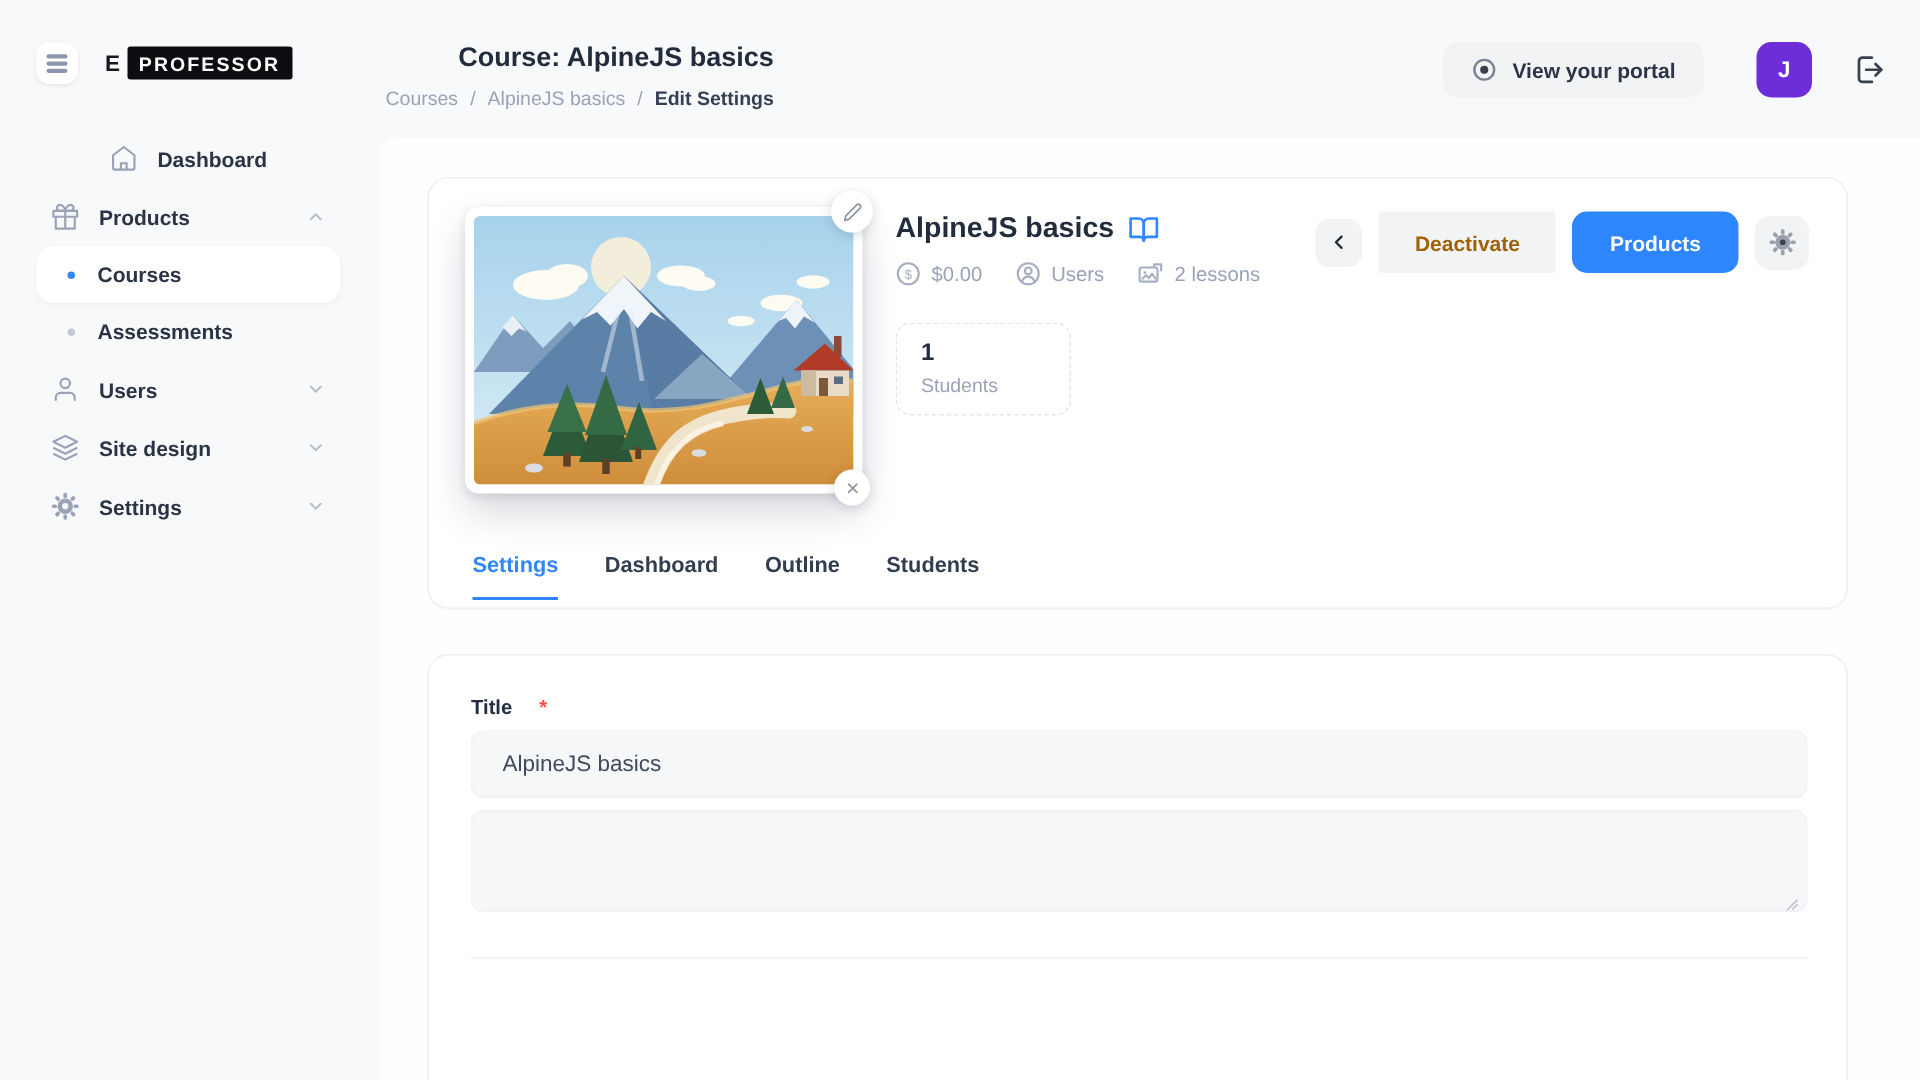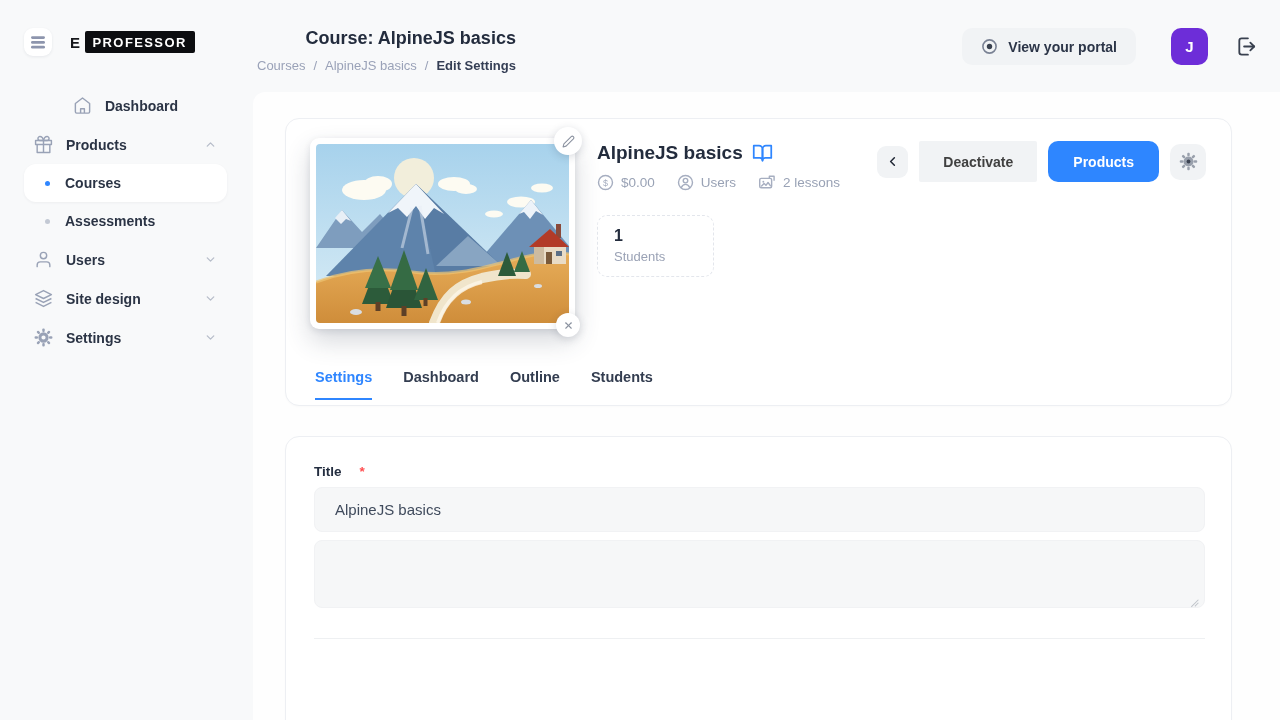--- a/index.html
+++ b/index.html
@@ -73,21 +73,21 @@
   .meta-item svg { color:#a6aec0; }
   .students-box { margin-top:24px; width:117px; border:1.5px dashed #e3e6ec; border-radius:10px;
     padding:11px 16px 12px; }
   .students-num { font-size:16px; font-weight:700; color:#232c3d; }
   .students-cap { font-size:13px; color:#9aa2b5; margin-top:4px; }
 
   .actions { position:absolute; top:22px; right:25px; display:flex; align-items:center; gap:11px; }
   .btn-back { width:31px; height:32px; border:none; border-radius:9px; background:#f1f3f5;
     display:flex; align-items:center; justify-content:center; cursor:pointer; color:#1f2634; }
   .btn-ghost { height:41px; padding:0 24px; border:none; border-radius:2px; background:#f1f3f5;
-    font-family:inherit; font-size:14px; font-weight:600; color:#404040; cursor:pointer; }
+    font-family:inherit; font-size:14px; font-weight:600; color:#a16207; cursor:pointer; }
   .btn-primary { height:41px; padding:0 25px; border:none; border-radius:10px; background:#2e86ff;
     font-family:inherit; font-size:14px; font-weight:600; color:#fff; cursor:pointer; }
   .btn-gear { width:36px; height:36px; border:none; border-radius:10px; background:#f1f3f5;
     display:flex; align-items:center; justify-content:center; cursor:pointer; }
 
   .tabs { display:flex; gap:31px; margin-top:40px; padding-left:5px; }
   .tab { font-size:14.5px; font-weight:700; color:#333d50; padding-bottom:13px;
     border-bottom:2px solid transparent; cursor:pointer; background:none; border-top:none;
     border-left:none; border-right:none; font-family:inherit; }
   .tab.active { color:#2f86ff; border-bottom-color:#2f86ff; }

